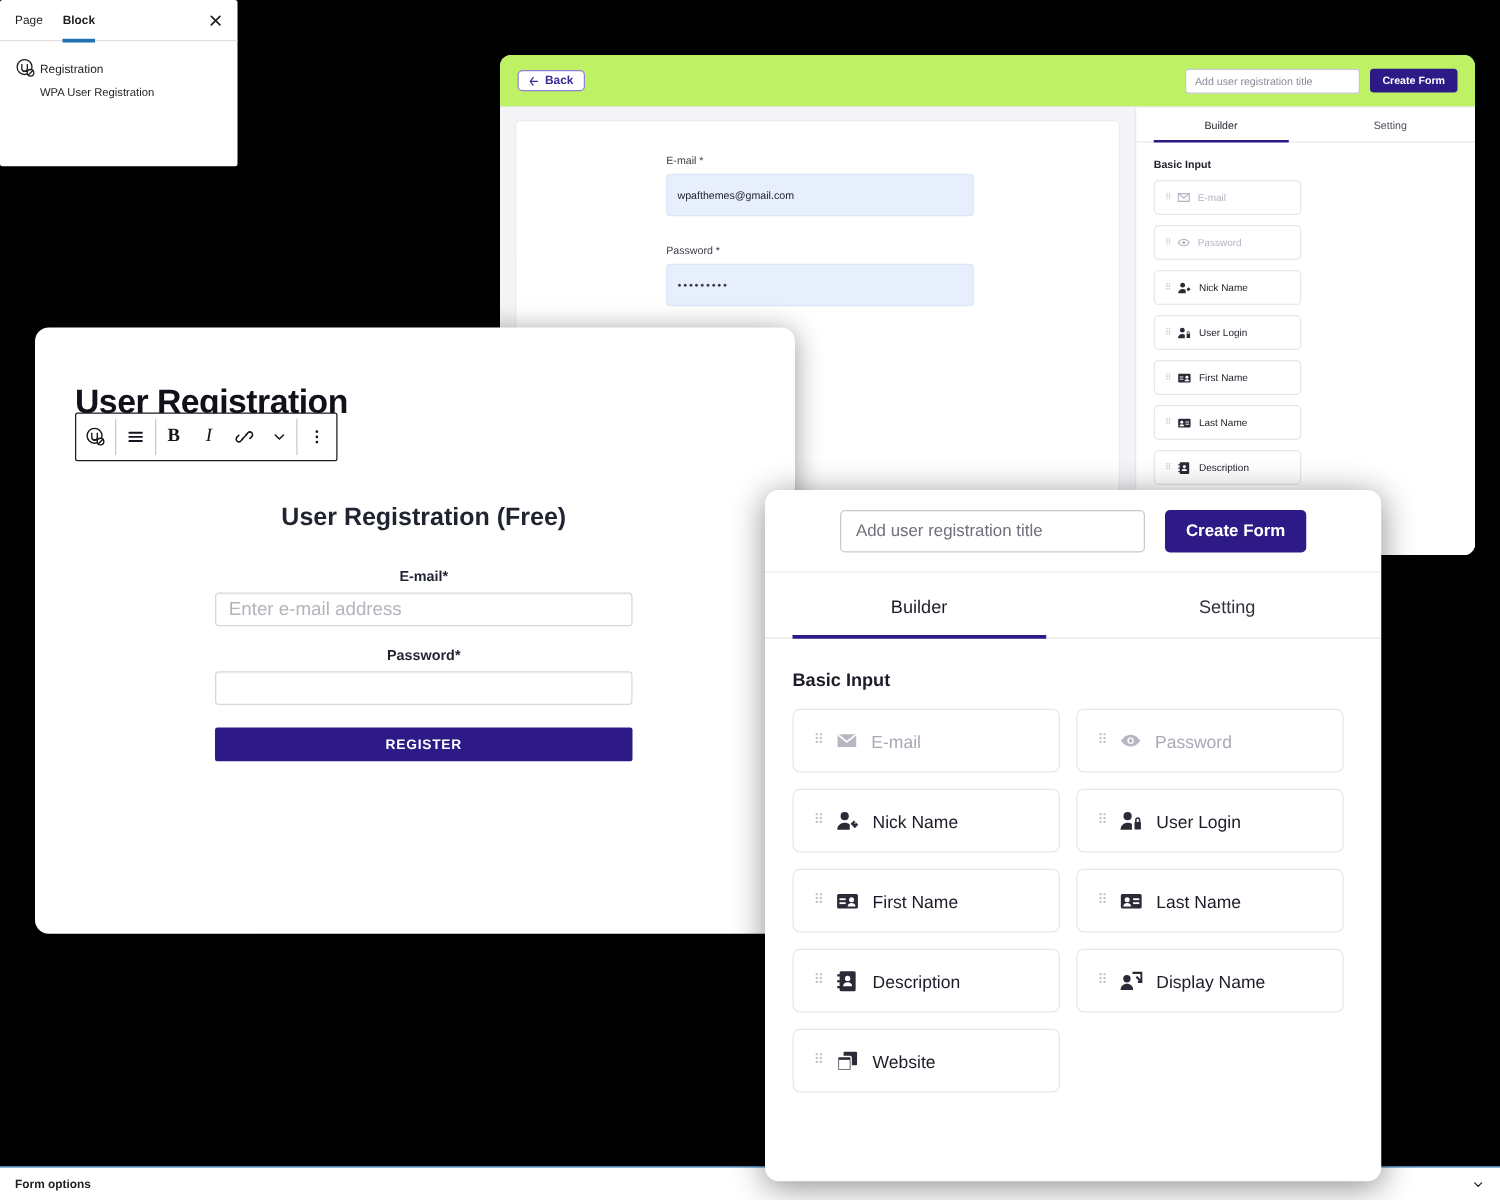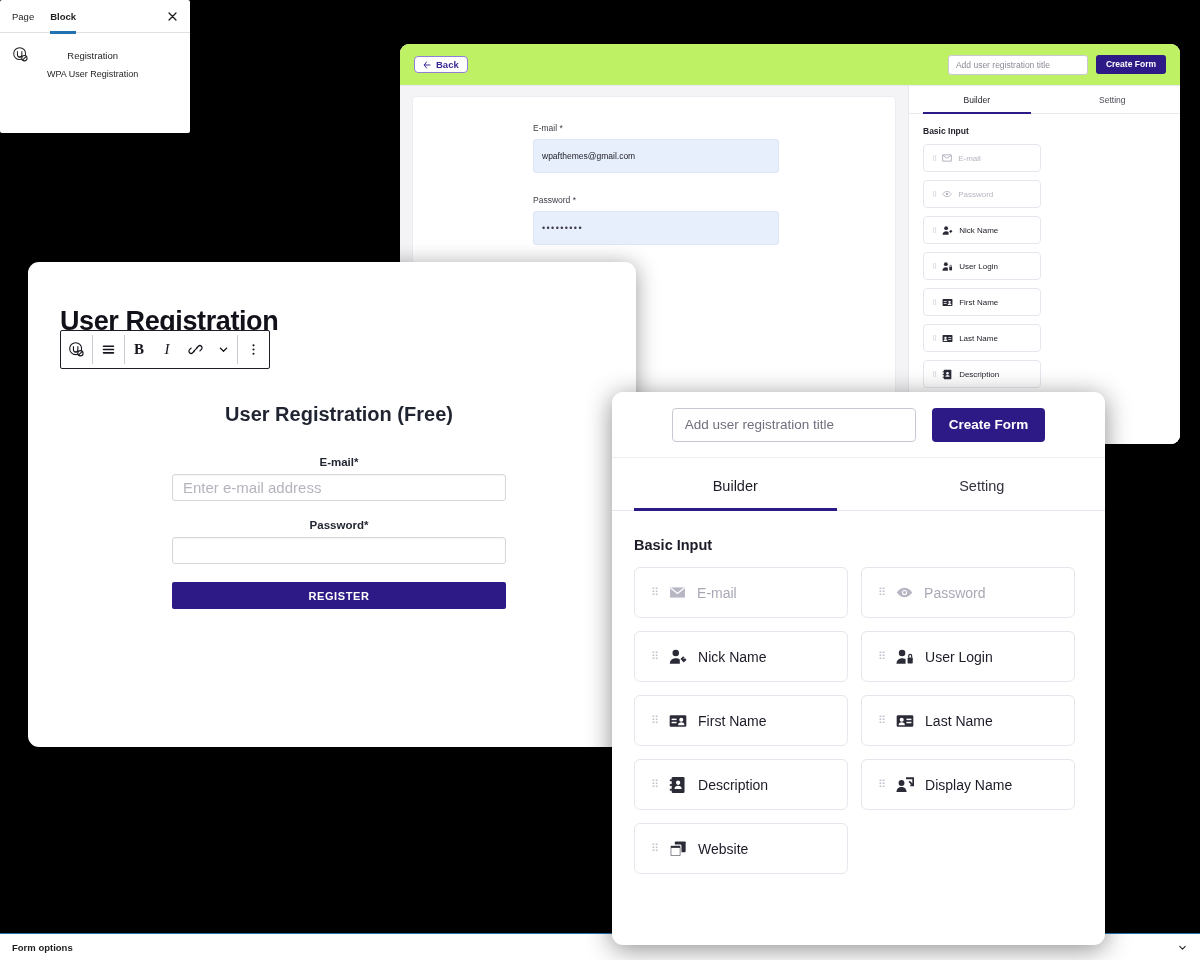--- a/index.html
+++ b/index.html
@@ -148,21 +148,21 @@
   }
   .bp-tab{
     font-size:9.5px;color:#1e1e1e;margin-right:16px;position:relative;
     height:33px;display:flex;align-items:center;
   }
   .bp-tab.active{font-weight:700;}
   .bp-tab.active:after{
     content:"";position:absolute;left:0;right:0;bottom:-1px;height:2.5px;background:#2271b1;
   }
   #bp-close{margin-left:auto;color:#1e1e1e;display:flex;align-items:center;}
-  #bp-block-row{display:flex;gap:18px;padding:12px 12px 0 12px;align-items:flex-start;text-align:center;}
+  #bp-block-row{display:flex;gap:3px;padding:12px 12px 0 12px;align-items:flex-start;}
   #bp-block-icon{color:#1e1e1e;flex:0 0 auto;margin-top:1px;}
   #bp-block-name{font-size:9.5px;color:#1e1e1e;font-weight:400;}
   #bp-block-desc{font-size:9px;color:#1e1e1e;margin-top:6px;}
   #bp-form-options{
     position:absolute;left:-1px;right:-1px;bottom:-2px;height:29px;
     border:1.6px solid #2271b1;background:#fff;box-sizing:border-box;
     display:flex;align-items:center;padding:0 12px;
   }
   #bp-fo-label{font-size:9.5px;color:#1e1e1e;font-weight:700;}
   #bp-fo-chev{margin-left:auto;color:#1e1e1e;display:flex;}

